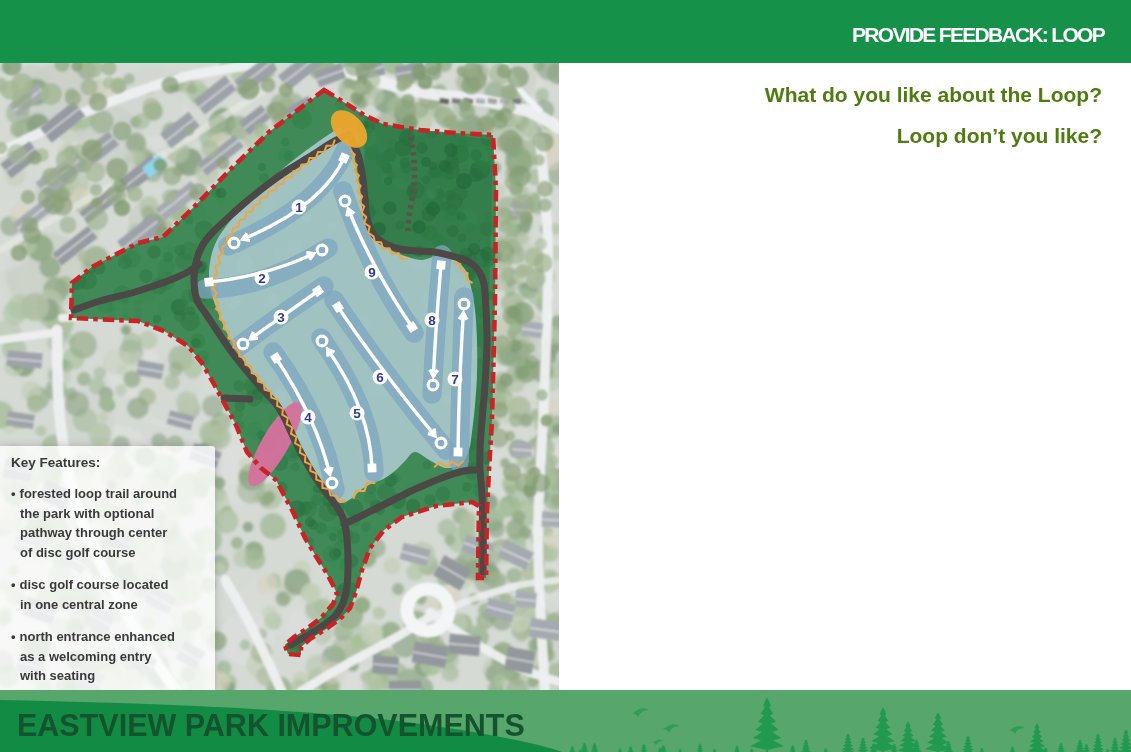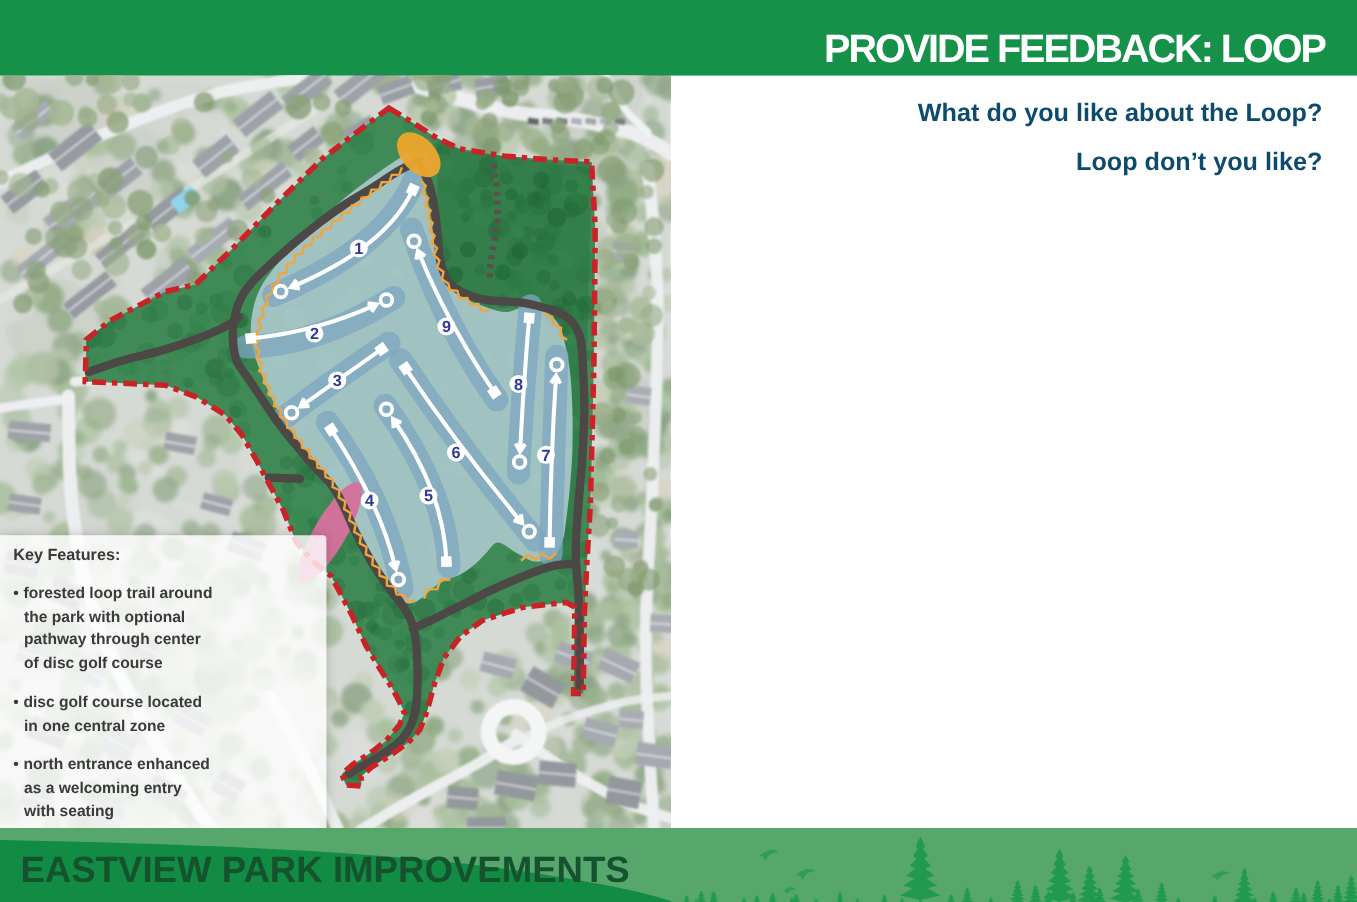--- a/index.html
+++ b/index.html
@@ -1,23 +1,23 @@
 <!DOCTYPE html>
 <html><head>
 <meta charset="utf-8">
 <style>
   html,body { margin:0; padding:0; background:#fff; }
   body { width:1131px; height:752px; position:relative; overflow:hidden;
          font-family:"Liberation Sans", sans-serif; }
   .hdr { position:absolute; left:0; top:0; width:1131px; height:63px; background:#16914a; }
   .hdrtext { position:absolute; top:24px; right:27px; color:#fff; font-weight:bold;
-              font-size:33px; letter-spacing:-1.7px; line-height:1; white-space:nowrap; }
-  .q { position:absolute; right:29px; color:#0c4a6e; font-weight:bold; font-size:21px;
+              font-size:21px; letter-spacing:-1.7px; line-height:1; white-space:nowrap; }
+  .q { position:absolute; right:29px; color:#4d7c0f; font-weight:bold; font-size:21px;
         line-height:1; white-space:nowrap; text-align:left; }
-  .kf { position:absolute; left:0; top:446px; width:272px; height:246px;
+  .kf { position:absolute; left:0; top:446px; width:215px; height:246px;
          background:rgba(255,255,255,0.80); border-radius:0 3px 3px 0; color:#3a3a3a; box-shadow:0 0 8px rgba(60,60,60,0.25); }
   .kf h3 { margin:9px 0 0 11px; font-size:13.5px; font-weight:bold; }
   .kf ul { margin:14px 0 0 0; padding:0 6px 0 11px; list-style:none; }
   .kf li { font-size:13px; font-weight:bold; line-height:19.5px; margin-bottom:13px;
             padding-left:9px; text-indent:-9px; }
   .kf li:before { content:"\2022"; margin-right:4px; }
   .ftext { position:absolute; left:17px; top:710px; color:#14532d; font-weight:bold;
             font-size:30.5px; line-height:1; white-space:nowrap; z-index:5; }
 </style>
 </head>

